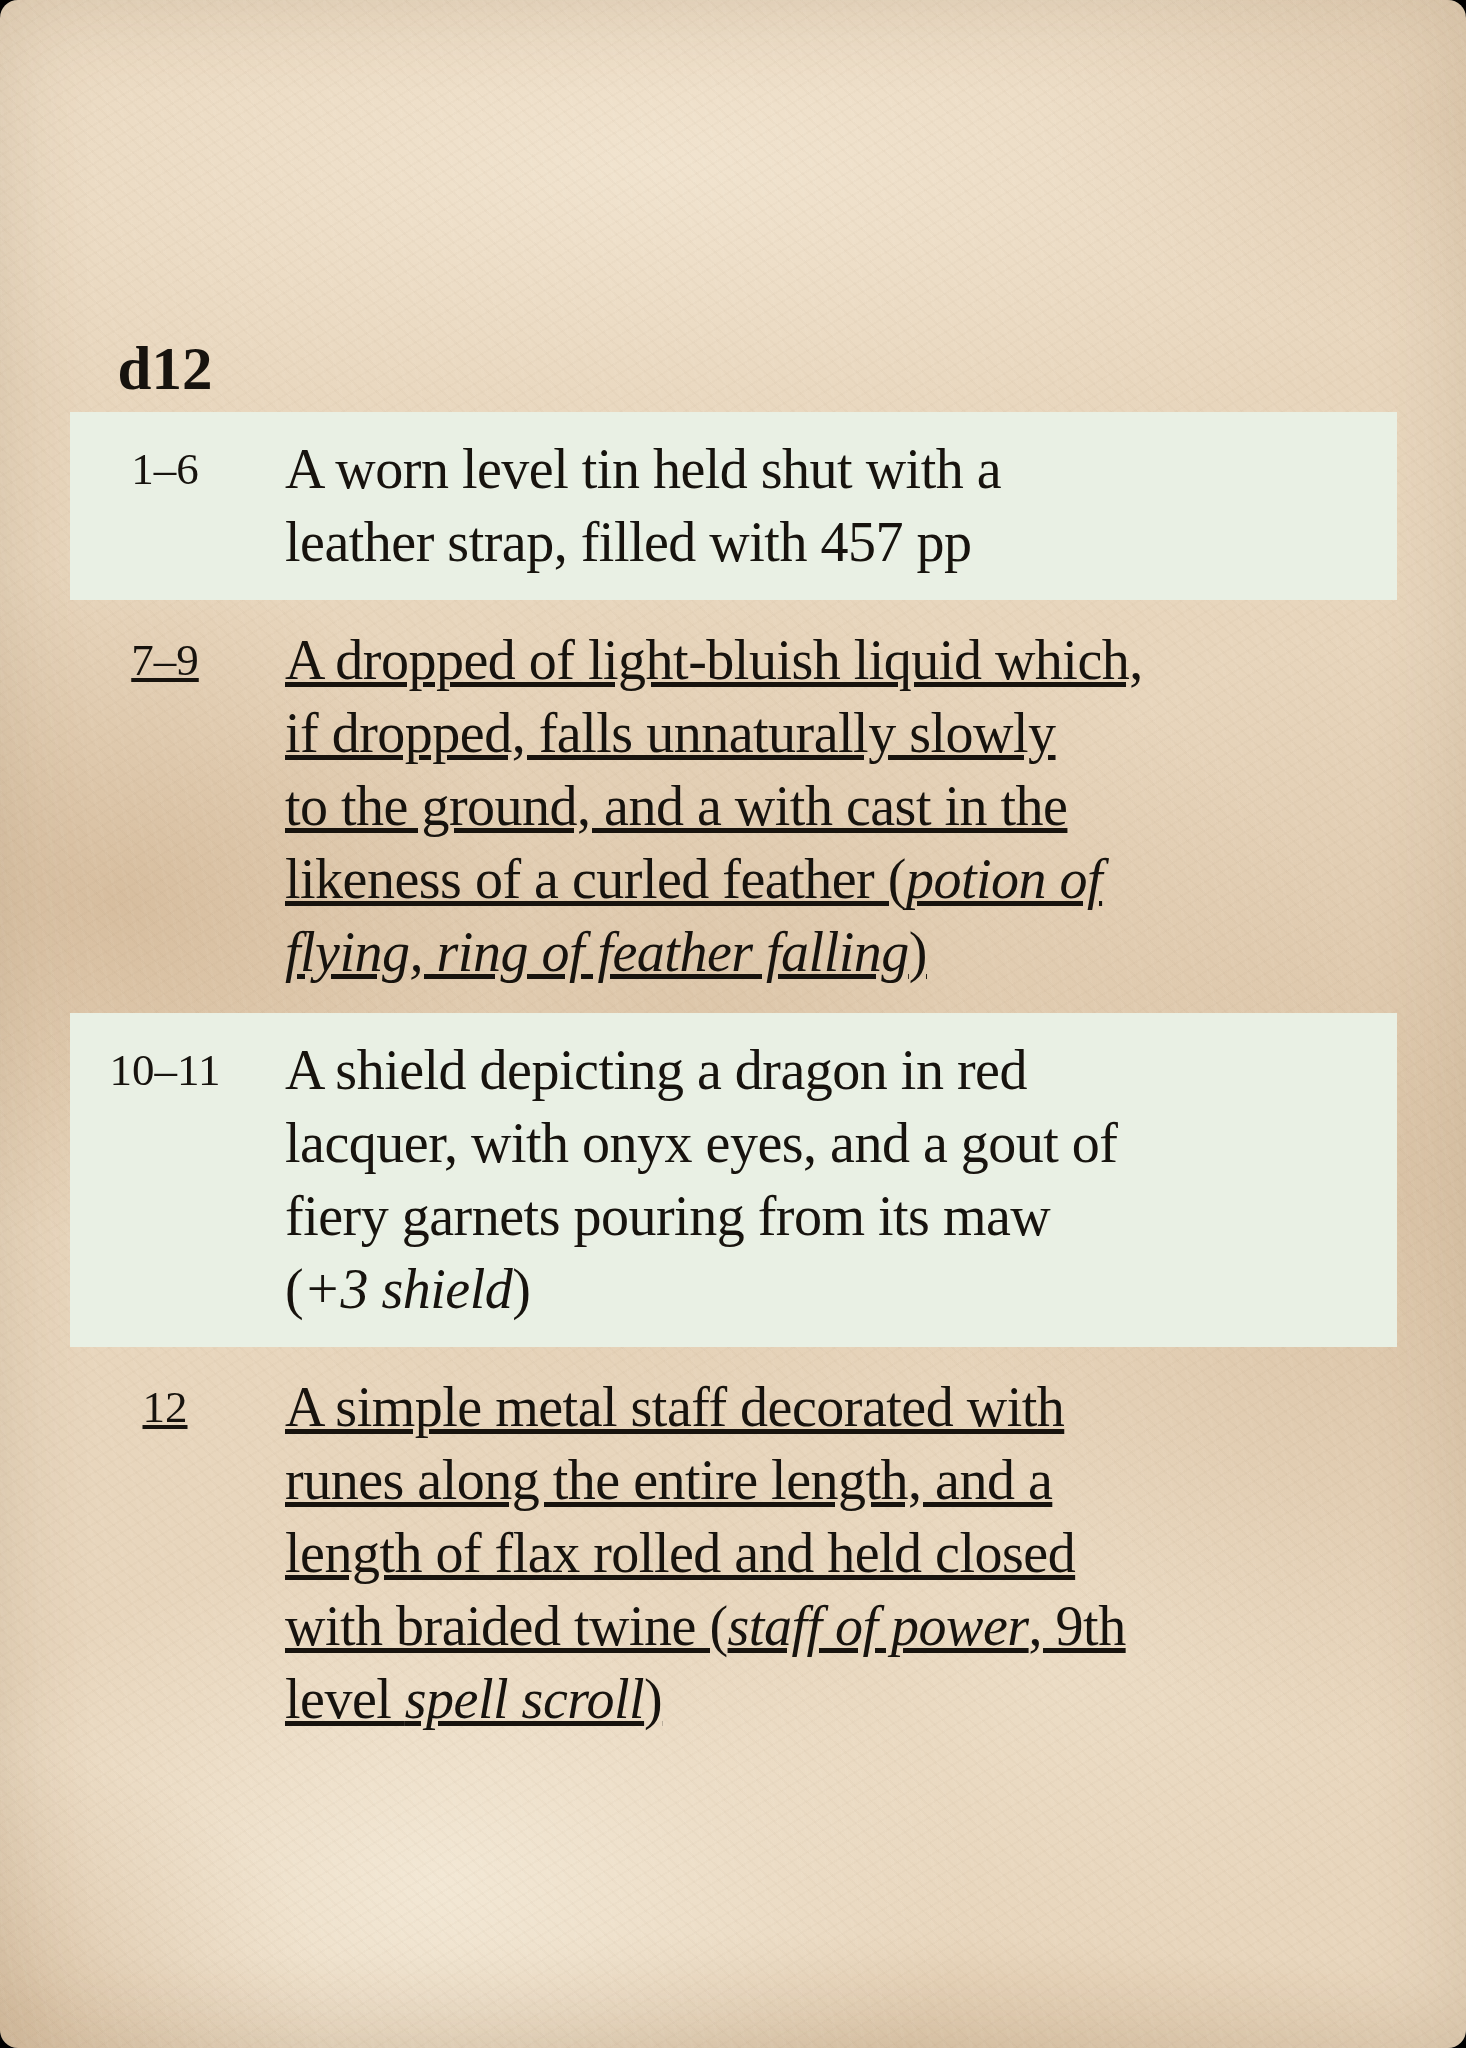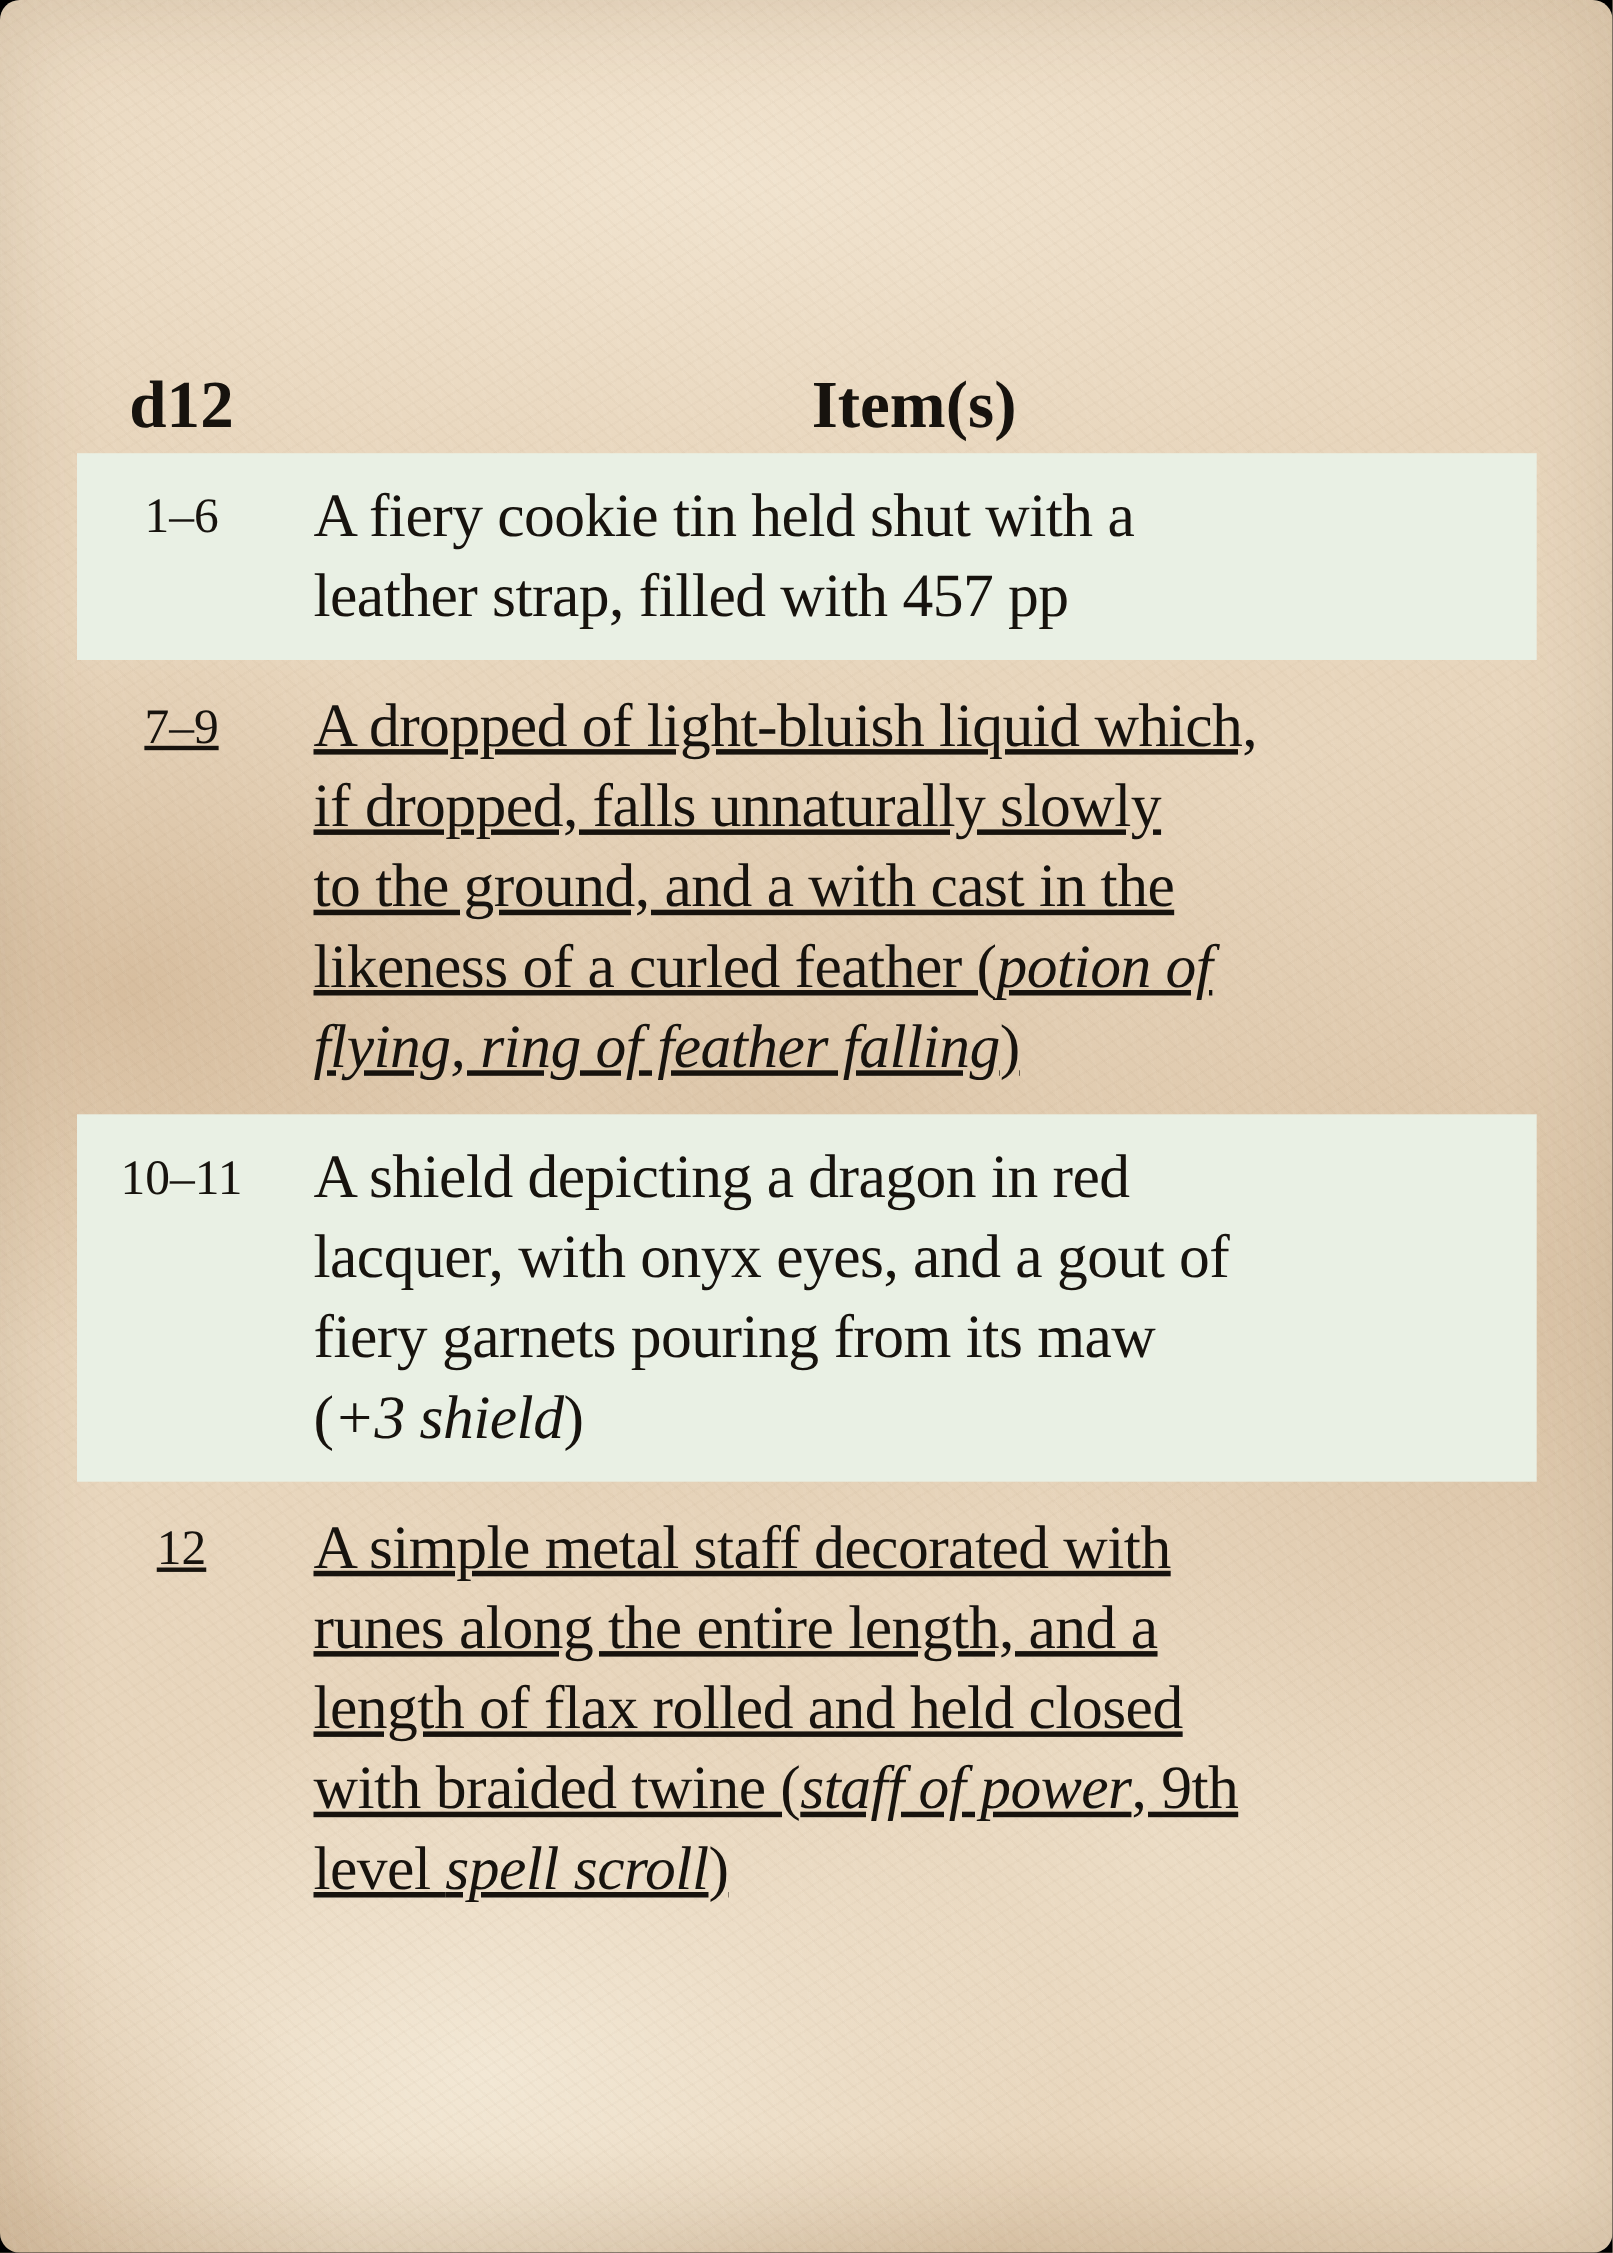--- a/index.html
+++ b/index.html
@@ -115,27 +115,26 @@
   }
 </style>
 </head>
 <body>
 
 <div class="card">
   <div class="roll-table">
 
     <div class="thead">
       <div class="th roll-h">d12</div>
-      <div class="th item-h">Item(s)</div>
     </div>
 
     <div class="row shaded">
       <div class="roll-cell">1–6</div>
       <div class="item-cell">
-          <div class="line"><span>A fiery cookie tin held shut with a</span></div>
+          <div class="line"><span>A worn level tin held shut with a</span></div>
           <div class="line"><span>leather strap, filled with 457 pp</span></div>
         </div>
     </div>
 
     <div class="row plain">
       <div class="roll-cell">7–9</div>
       <div class="item-cell">
           <div class="line"><span>A dropped of light-bluish liquid which,</span></div>
           <div class="line"><span>if dropped, falls unnaturally slowly</span></div>
           <div class="line"><span>to the ground, and a with cast in the</span></div>

